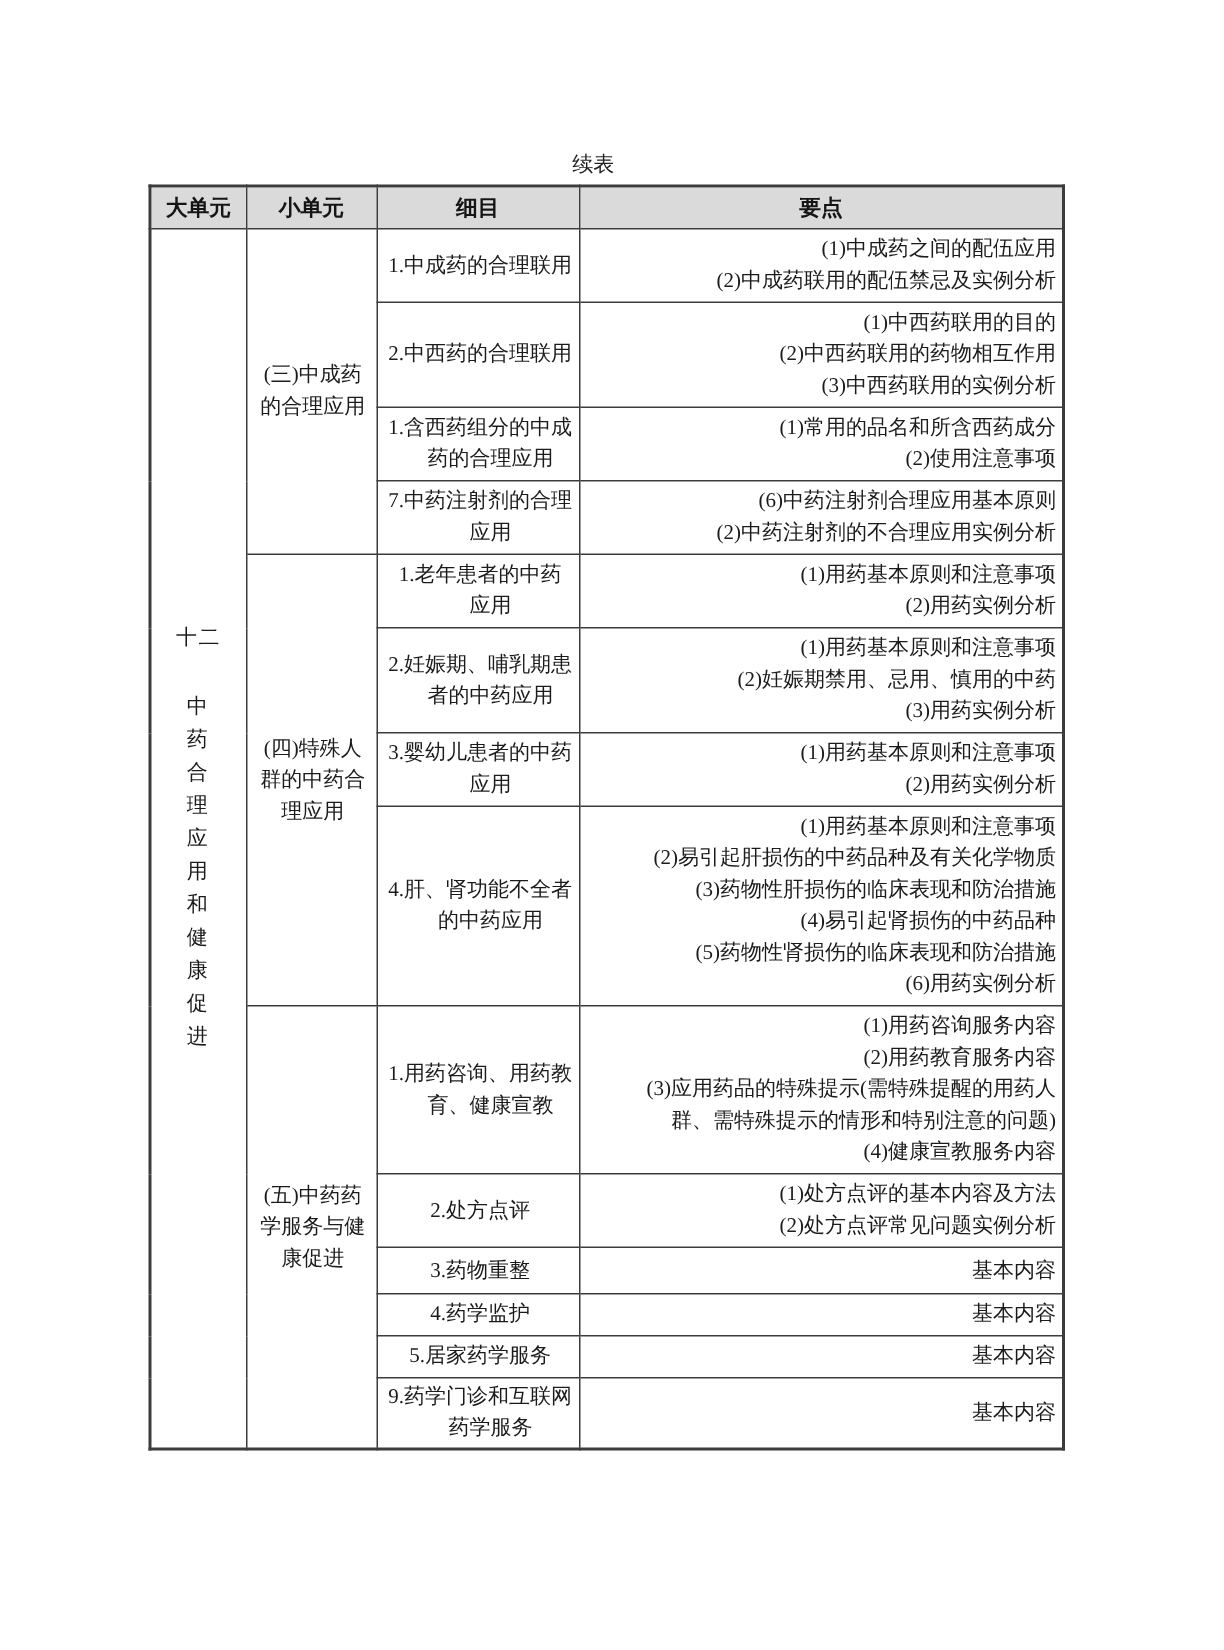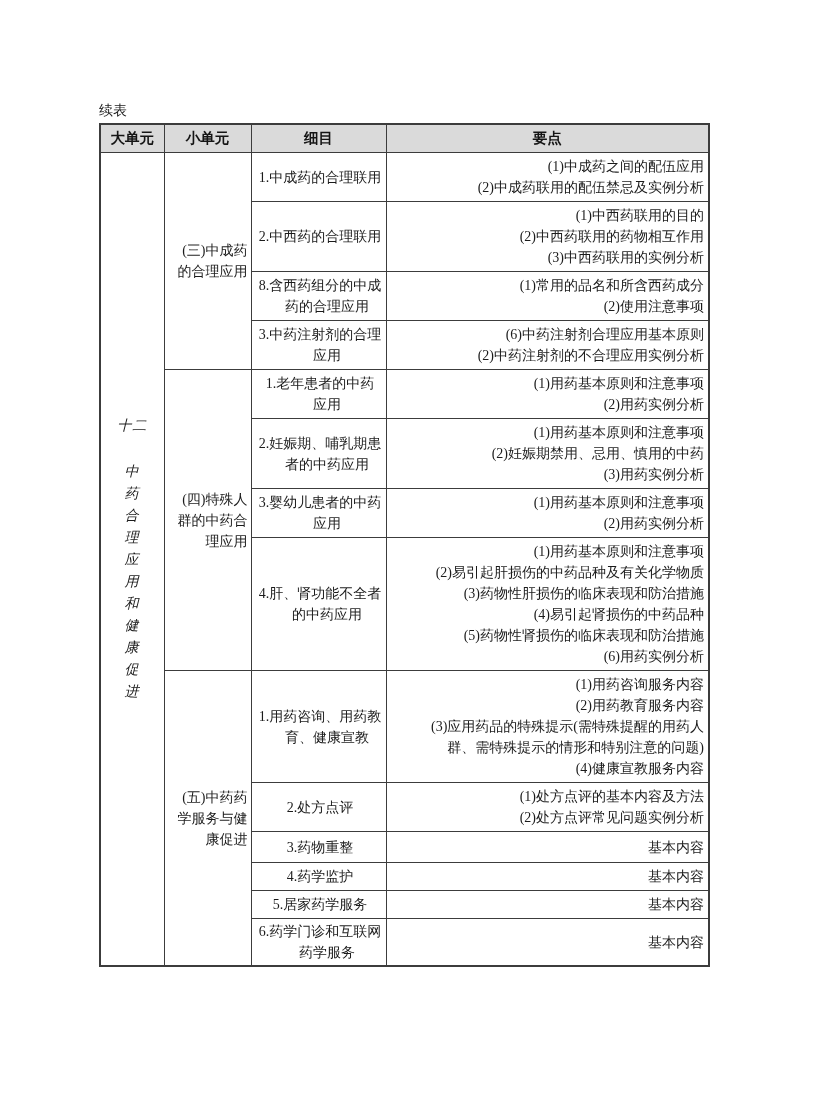--- a/index.html
+++ b/index.html
@@ -4,39 +4,39 @@
 <style>
   html,body { margin:0; padding:0; }
   body {
     width:816px; height:1100px; background:#ffffff; position:relative;
     font-family:"Liberation Serif","DejaVu Serif",serif;
     color:#1b1b1b;
     -webkit-font-smoothing:antialiased;
   }
   .sheet { position:absolute; left:99px; top:101px; width:609px; }
   .continued {
-    text-align:left; padding-right:16px; font-size:14px; line-height:20px;
+    text-align:center; padding-right:16px; font-size:14px; line-height:20px;
     height:20px; margin-bottom:2px; color:#222;
   }
   table.syllabus {
     border-collapse:collapse; table-layout:fixed; width:609px;
     border:2px solid #3c3c3c;
   }
   th, td { border:1px solid #3c3c3c; overflow:hidden;margin-left:36px; }
   th {
     background:#dadada;
     font-family:"Liberation Sans","DejaVu Sans",sans-serif;
     font-weight:bold; font-size:14.5px; height:25px; text-align:center;
     padding:1px 2px; color:#151515;
   }
   td { font-size:14px; line-height:21px; vertical-align:middle; }
-  .unit-cell   { white-space:pre-line; padding:2px 3px 2px 5px; text-align:right; }
+  .unit-cell   { white-space:pre-line; padding:2px 3px 2px 5px; text-align:center; }
   .detail-cell { white-space:pre-line; padding:2px 3px 2px 6px; text-align:center; }
   .points-cell { white-space:pre-line; padding:3px 4px 3px 7px; text-align:right; }
-  .major-cell  { text-align:center; padding:16px 1px;font-style:italic; }
+  .major-cell  { text-align:center; padding:16px 1px; }
   .mu-number   { line-height:22px; margin-bottom:24px; letter-spacing:1px; }
   .mu-name     { width:1.1em; margin:0 auto; word-break:break-all; line-height:22px; text-align:left; }
 </style>
 </head>
 <body>
 
 <div class="sheet">
   <div class="continued">续表</div>
 
   <table class="syllabus">
@@ -66,27 +66,27 @@
         <td class="points-cell">(1)中成药之间的配伍应用
 (2)中成药联用的配伍禁忌及实例分析</td>
       </tr>
       <tr style="height:66px">
         <td class="detail-cell">2.中西药的合理联用</td>
         <td class="points-cell">(1)中西药联用的目的
 (2)中西药联用的药物相互作用
 (3)中西药联用的实例分析</td>
       </tr>
       <tr style="height:48px">
-        <td class="detail-cell">8.含西药组分的中成
+        <td class="detail-cell">1.含西药组分的中成
 　药的合理应用</td>
         <td class="points-cell">(1)常用的品名和所含西药成分
 (2)使用注意事项</td>
       </tr>
       <tr style="height:42px">
-        <td class="detail-cell">3.中药注射剂的合理
+        <td class="detail-cell">7.中药注射剂的合理
 　应用</td>
         <td class="points-cell">(6)中药注射剂合理应用基本原则
 (2)中药注射剂的不合理应用实例分析</td>
       </tr>
 
       <tr style="height:45px">
         <td class="unit-cell" rowspan="4">(四)特殊人
 群的中药合
 理应用</td>
         <td class="detail-cell">1.老年患者的中药
@@ -141,19 +141,19 @@
       </tr>
       <tr style="height:15px">
         <td class="detail-cell">4.药学监护</td>
         <td class="points-cell">基本内容</td>
       </tr>
       <tr style="height:28px">
         <td class="detail-cell">5.居家药学服务</td>
         <td class="points-cell">基本内容</td>
       </tr>
       <tr style="height:37px">
-        <td class="detail-cell">6.药学门诊和互联网
+        <td class="detail-cell">9.药学门诊和互联网
 　药学服务</td>
         <td class="points-cell">基本内容</td>
       </tr>
     </tbody>
   </table>
 </div>
 
 </body></html>

